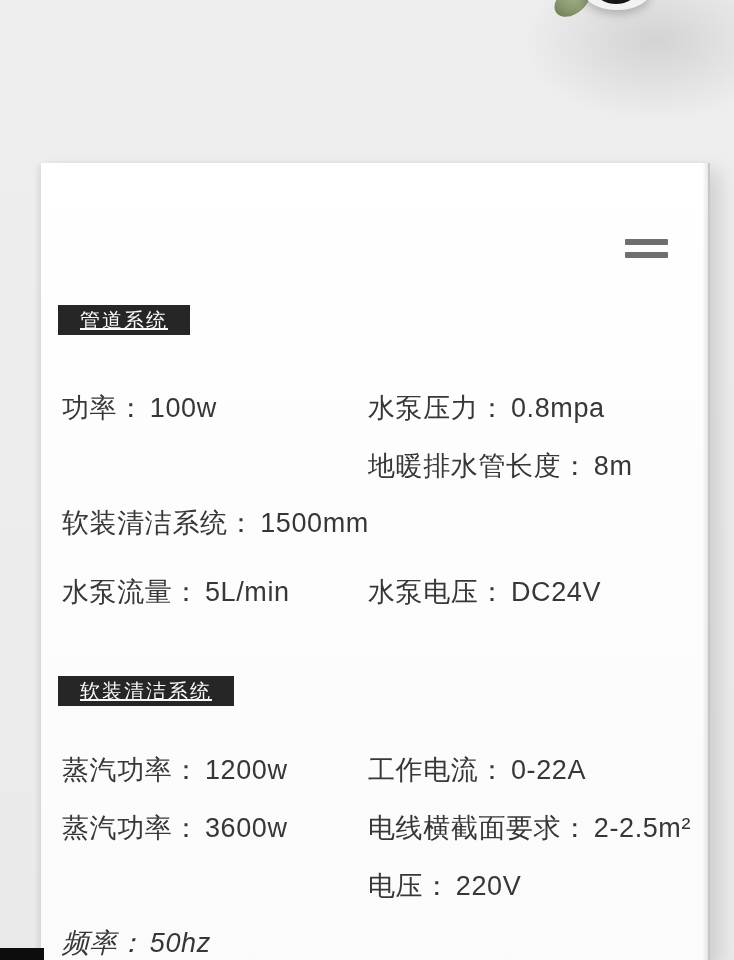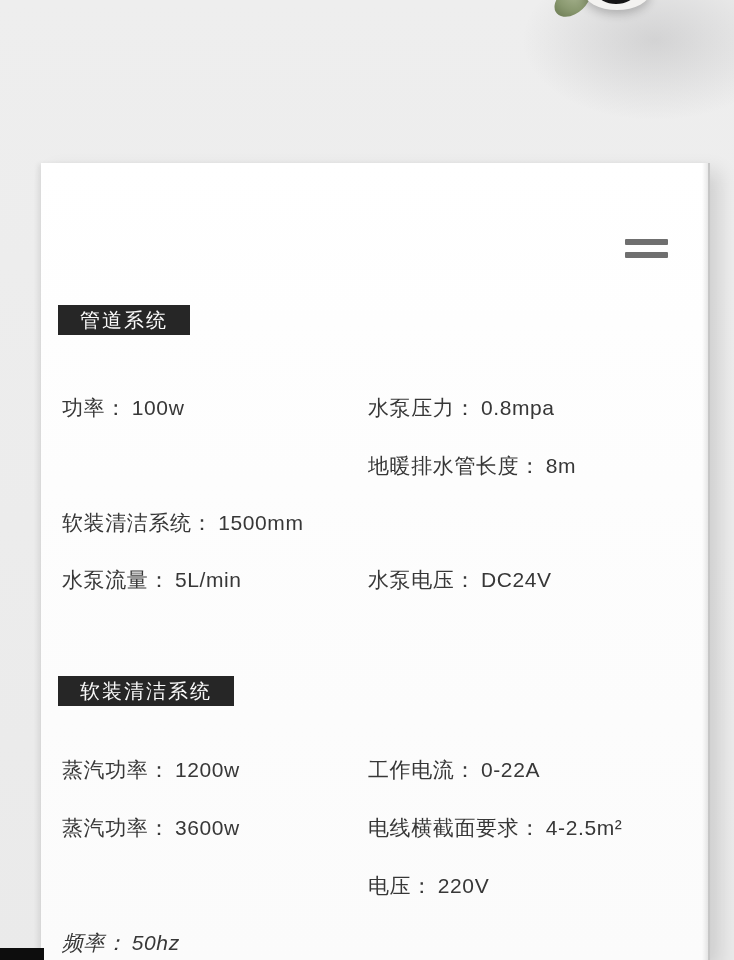--- a/index.html
+++ b/index.html
@@ -42,32 +42,32 @@
   }
 
   .menu-icon { position:absolute; left:584px; top:76px; width:43px; height:19px; }
   .menu-icon .bar { position:absolute; left:0; width:43px; height:6px; background:#6f6f6f; border-radius:1px; }
   .menu-icon .bar.b1 { top:0; }
   .menu-icon .bar.b2 { top:13px; }
 
   .badge {
     position:absolute; left:17px; height:30px; line-height:30px;
     background:#262626; color:#fafafa; font-size:20px; font-weight:500;
-    letter-spacing:2px; padding:0 22px; white-space:nowrap;
+    letter-spacing:2px; padding:0 22px; white-space:nowrap;text-decoration:underline;
   }
   .badge.s1 { top:142px; }
   .badge.s2 { top:513px; }
 
   .row { position:absolute; left:0; width:100%; height:30px; }
-  .r1 { top:230px; } .r2 { top:288px; } .r3 { top:345px; } .r4 { top:402px;text-decoration:underline; }
+  .r1 { top:230px; } .r2 { top:288px; } .r3 { top:345px; } .r4 { top:414px;text-decoration:underline; }
   .r5 { top:592px; } .r6 { top:650px;text-align:right; } .r7 { top:708px; } .r8 { top:765px;font-style:italic; }
 
   .cell {
     position:absolute; top:0; height:30px; line-height:30px;
-    font-size:21px; color:#373737; letter-spacing:0.6px; white-space:nowrap;
+    font-size:27px; color:#373737; letter-spacing:0.6px; white-space:nowrap;
   }
   .c-left  { left:21px; }
   .c-right { left:327px; }
   .val { margin-left:5px; }
 
   
   .corner-black { position:absolute; left:0; top:948px; width:44px; height:12px; background:#0d0d0d; }
 </style>
 </head>
 <body>
@@ -126,21 +126,21 @@
       <div class="cell c-right">
         <span class="lab">工作电流：</span><span class="val">0-22A</span>
       </div>
     </div>
 
     <div class="row r6">
       <div class="cell c-left">
         <span class="lab">蒸汽功率：</span><span class="val">3600w</span>
       </div>
       <div class="cell c-right">
-        <span class="lab">电线横截面要求：</span><span class="val">4-2.5m²</span>
+        <span class="lab">电线横截面要求：</span><span class="val">2-2.5m²</span>
       </div>
     </div>
 
     <div class="row r7">
       <div class="cell c-right">
         <span class="lab">电压：</span><span class="val">220V</span>
       </div>
     </div>
 
     <div class="row r8">

